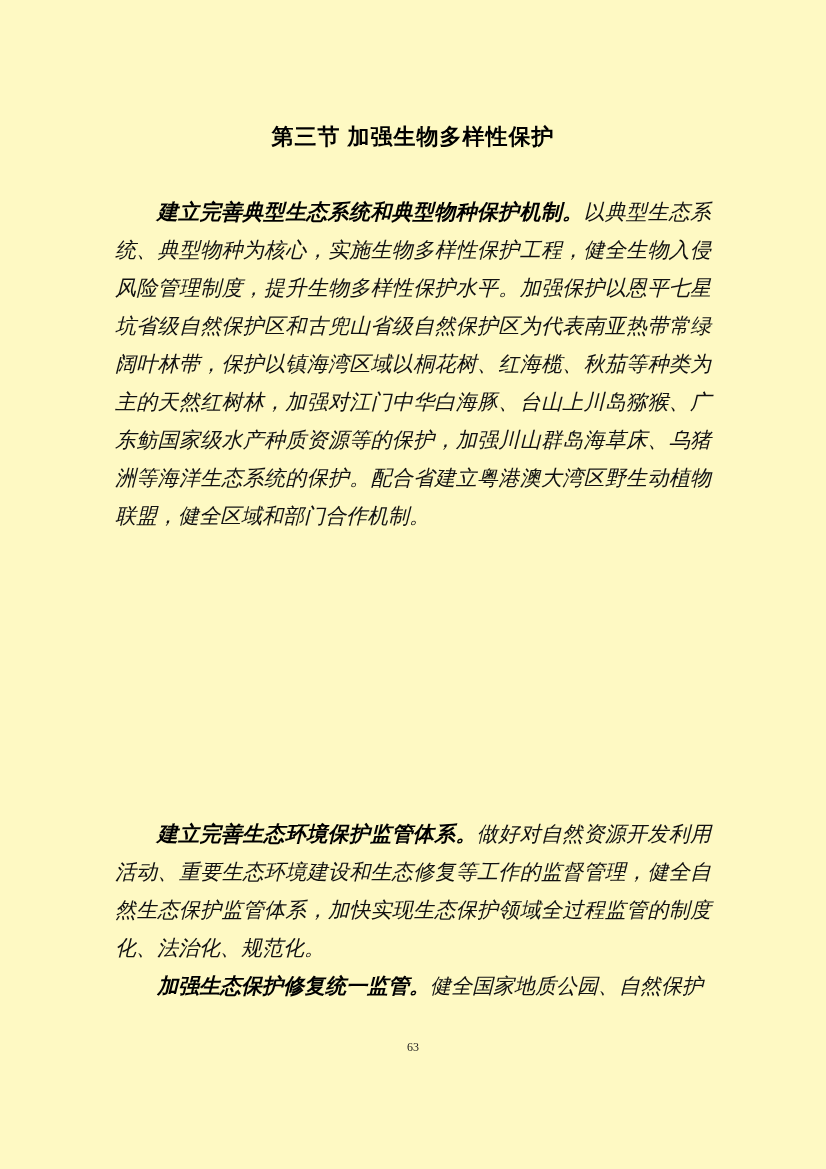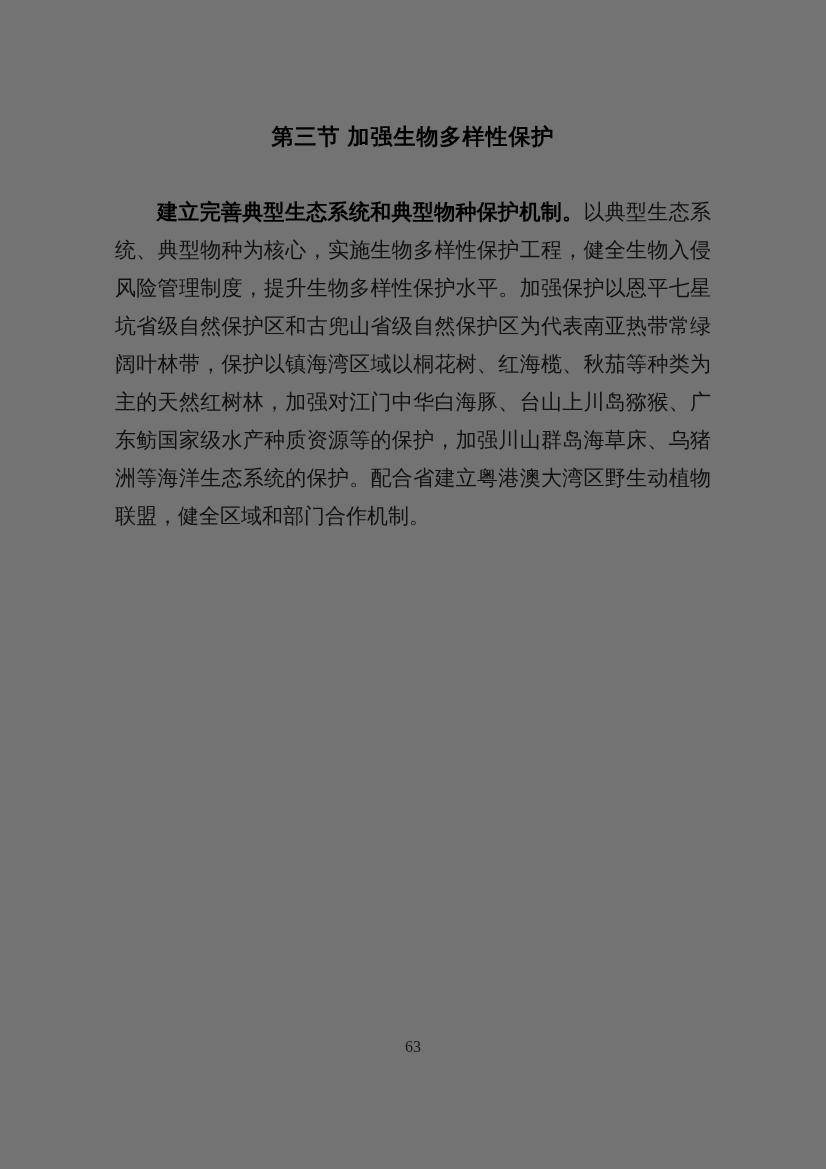--- a/index.html
+++ b/index.html
@@ -4,21 +4,21 @@
 <style>
   html, body {
     margin: 0;
     padding: 0;
     background: #ffffff;
   }
   .page {
     position: relative;
     width: 826px;
     height: 1169px;
-    background: #737373;
+    background: #fef9c3;
     color: #1a1a1a;
     font-family: "Liberation Serif", "DejaVu Serif", serif;
     overflow: hidden;
   }
   .sec-heading {
     position: absolute;
     left: 0;
     width: 826px;
     margin: 0;
     text-align: center;
@@ -32,53 +32,58 @@
   .heading-sec3 { top: 124px; }
   .heading-sec4 { top: 746px; }
   .text-block {
     position: absolute;
     left: 115px;
     width: 596px;
     font-size: 21px;
     line-height: 38px;
     text-align: justify;
     color: #111111;
+    font-style: italic;
   }
   .block-sec3 { top: 193px; }
   .block-sec4 { top: 815px; }
   .text-block p {
     margin: 0;
     text-indent: 2em;
   }
   .para-lead {
     font-weight: 700;
     color: #000000;
   }
   .para-body {
     font-weight: 400;
   }
   .page-number {
     position: absolute;
     top: 1036px;
     left: 0;
     width: 826px;
     text-align: center;
-    font-size: 16px;
+    font-size: 12px;
     line-height: 22px;
     color: #1a1a1a;
   }
 </style>
 </head>
 <body>
 
 <div class="page">
 
   <h2 class="sec-heading heading-sec3">第三节 加强生物多样性保护</h2>
 
   <div class="text-block block-sec3">
     <p><span class="para-lead">建立完善典型生态系统和典型物种保护机制。</span><span class="para-body">以典型生态系统、典型物种为核心，实施生物多样性保护工程，健全生物入侵风险管理制度，提升生物多样性保护水平。加强保护以恩平七星坑省级自然保护区和古兜山省级自然保护区为代表南亚热带常绿阔叶林带，保护以镇海湾区域以桐花树、红海榄、秋茄等种类为主的天然红树林，加强对江门中华白海豚、台山上川岛猕猴、广东鲂国家级水产种质资源等的保护，加强川山群岛海草床、乌猪洲等海洋生态系统的保护。配合省建立粤港澳大湾区野生动植物联盟，健全区域和部门合作机制。</span></p>
   </div>
 
 
+  <div class="text-block block-sec4">
+    <p><span class="para-lead">建立完善生态环境保护监管体系。</span><span class="para-body">做好对自然资源开发利用活动、重要生态环境建设和生态修复等工作的监督管理，健全自然生态保护监管体系，加快实现生态保护领域全过程监管的制度化、法治化、规范化。</span></p>
+    <p><span class="para-lead">加强生态保护修复统一监管。</span><span class="para-body">健全国家地质公园、自然保护</span></p>
+  </div>
 
   <div class="page-number">63</div>
 
 </div>
 
 </body></html>

